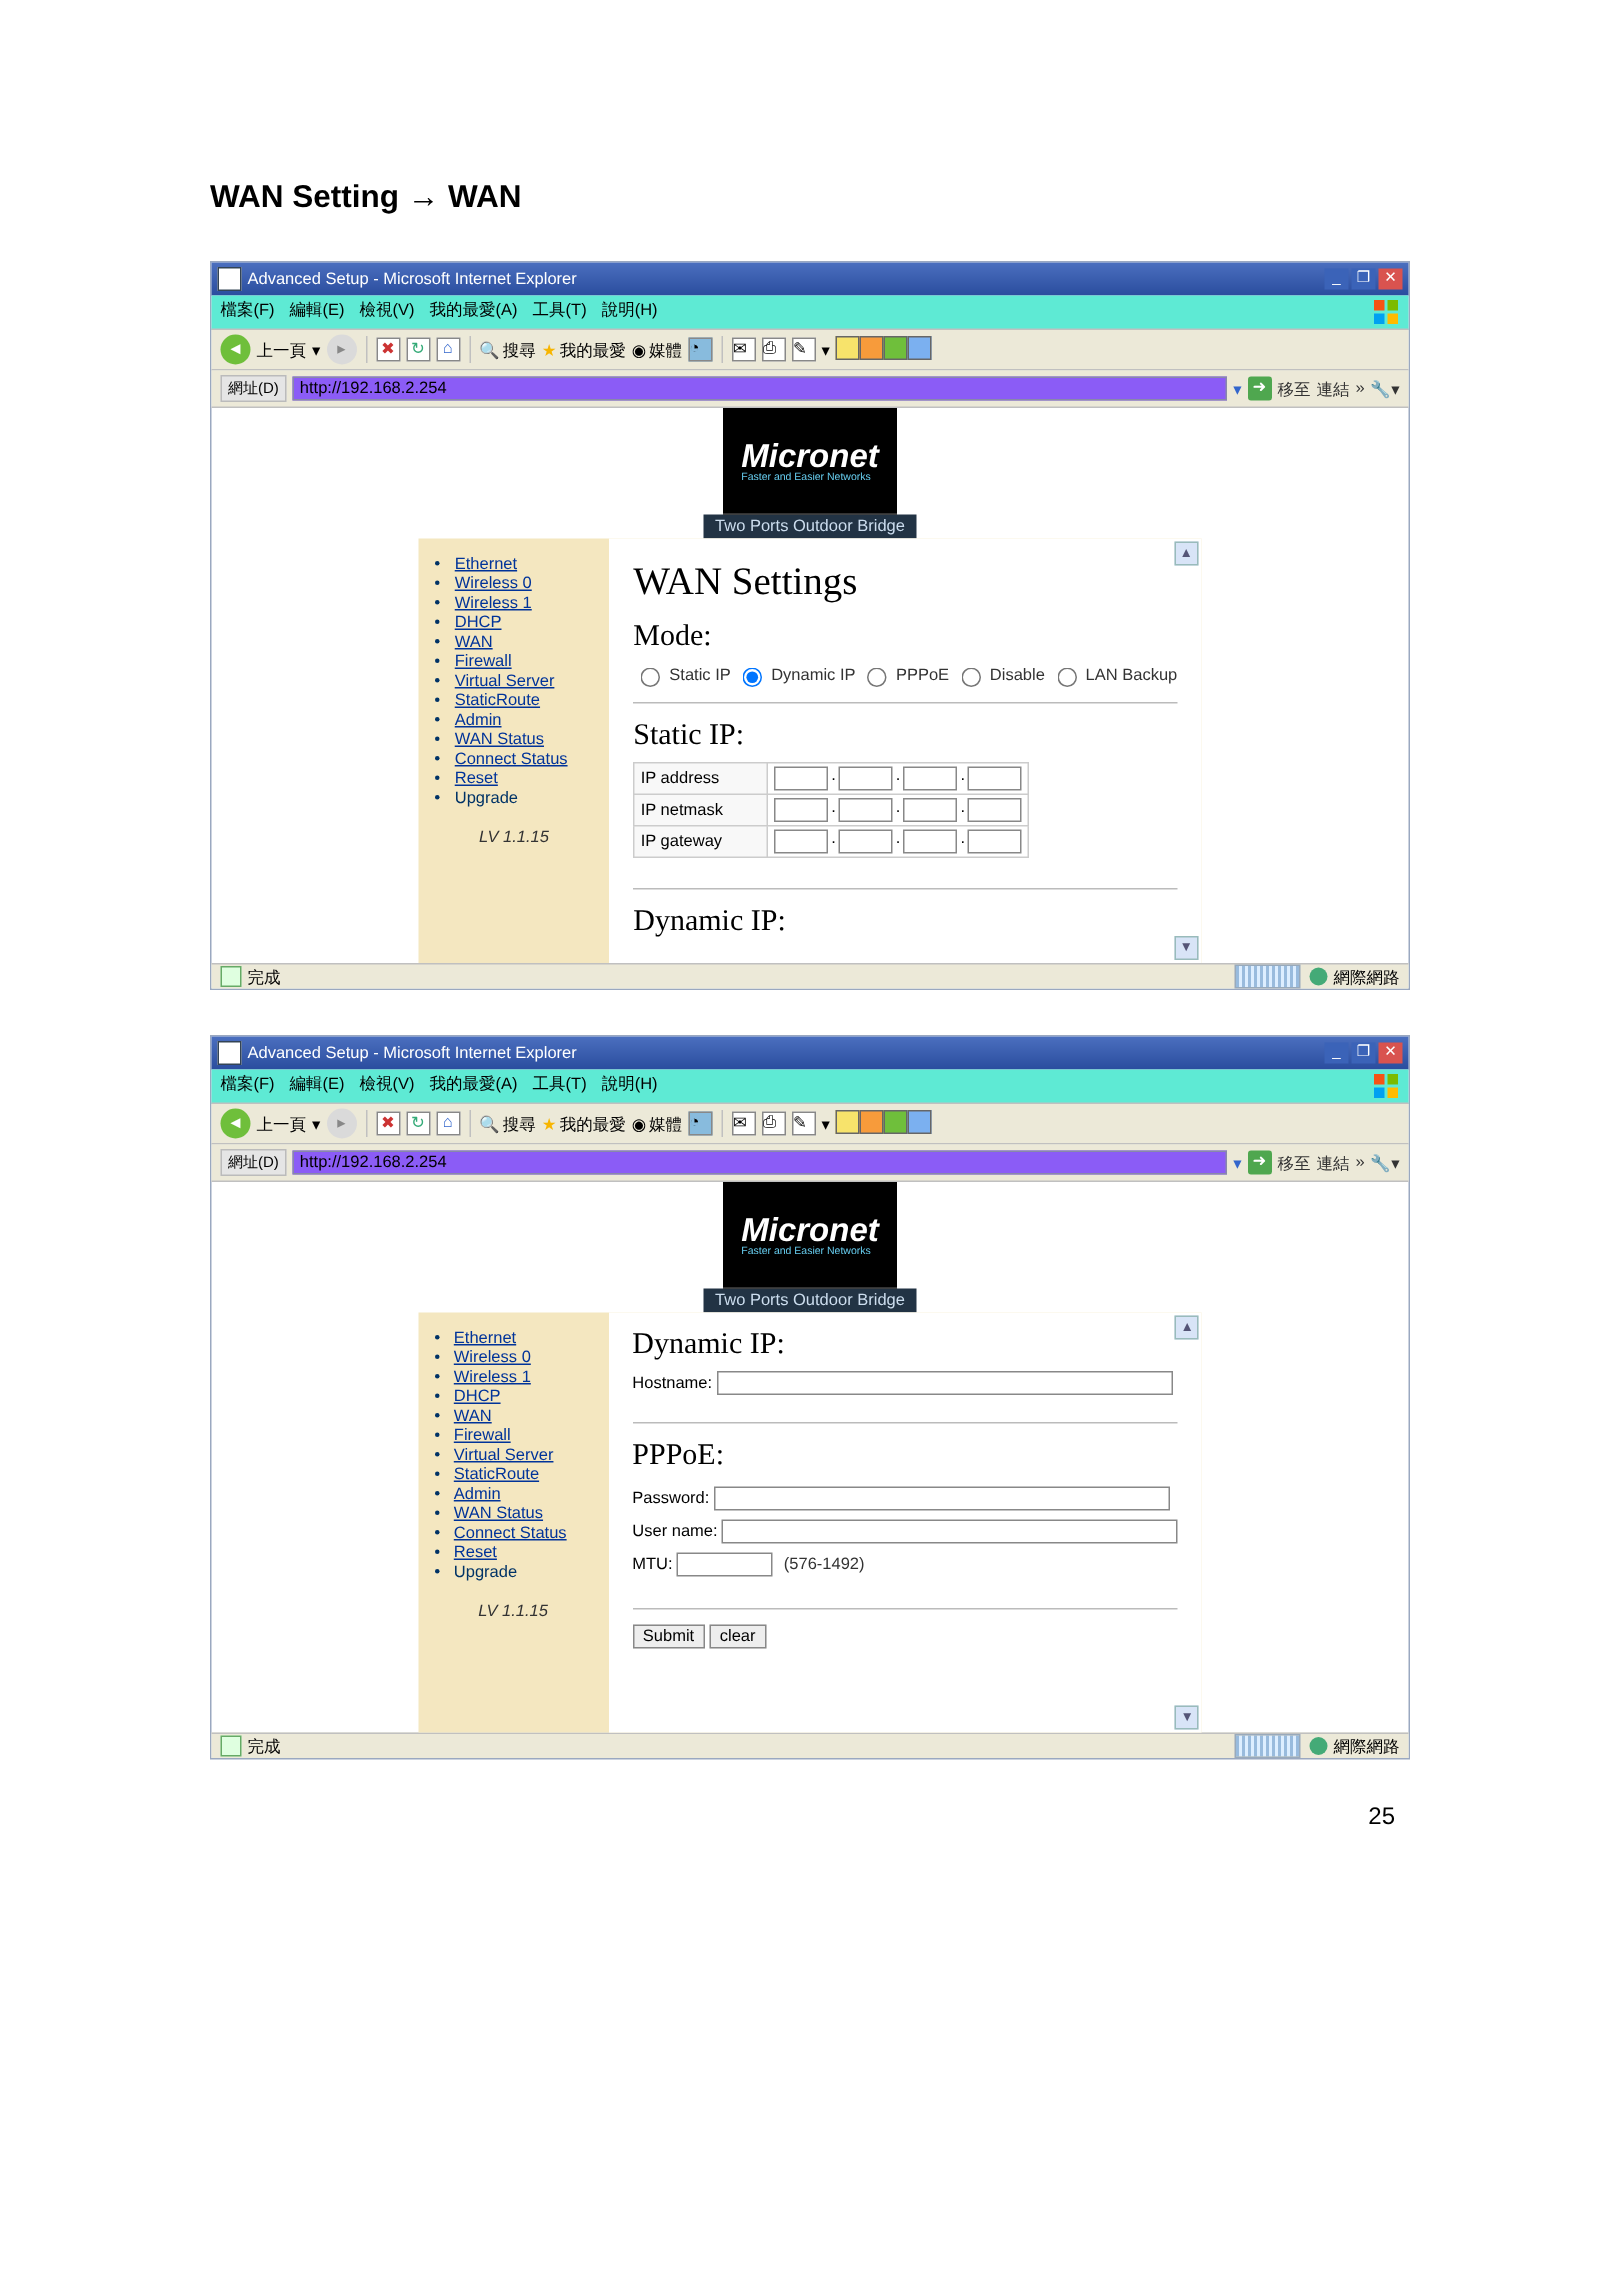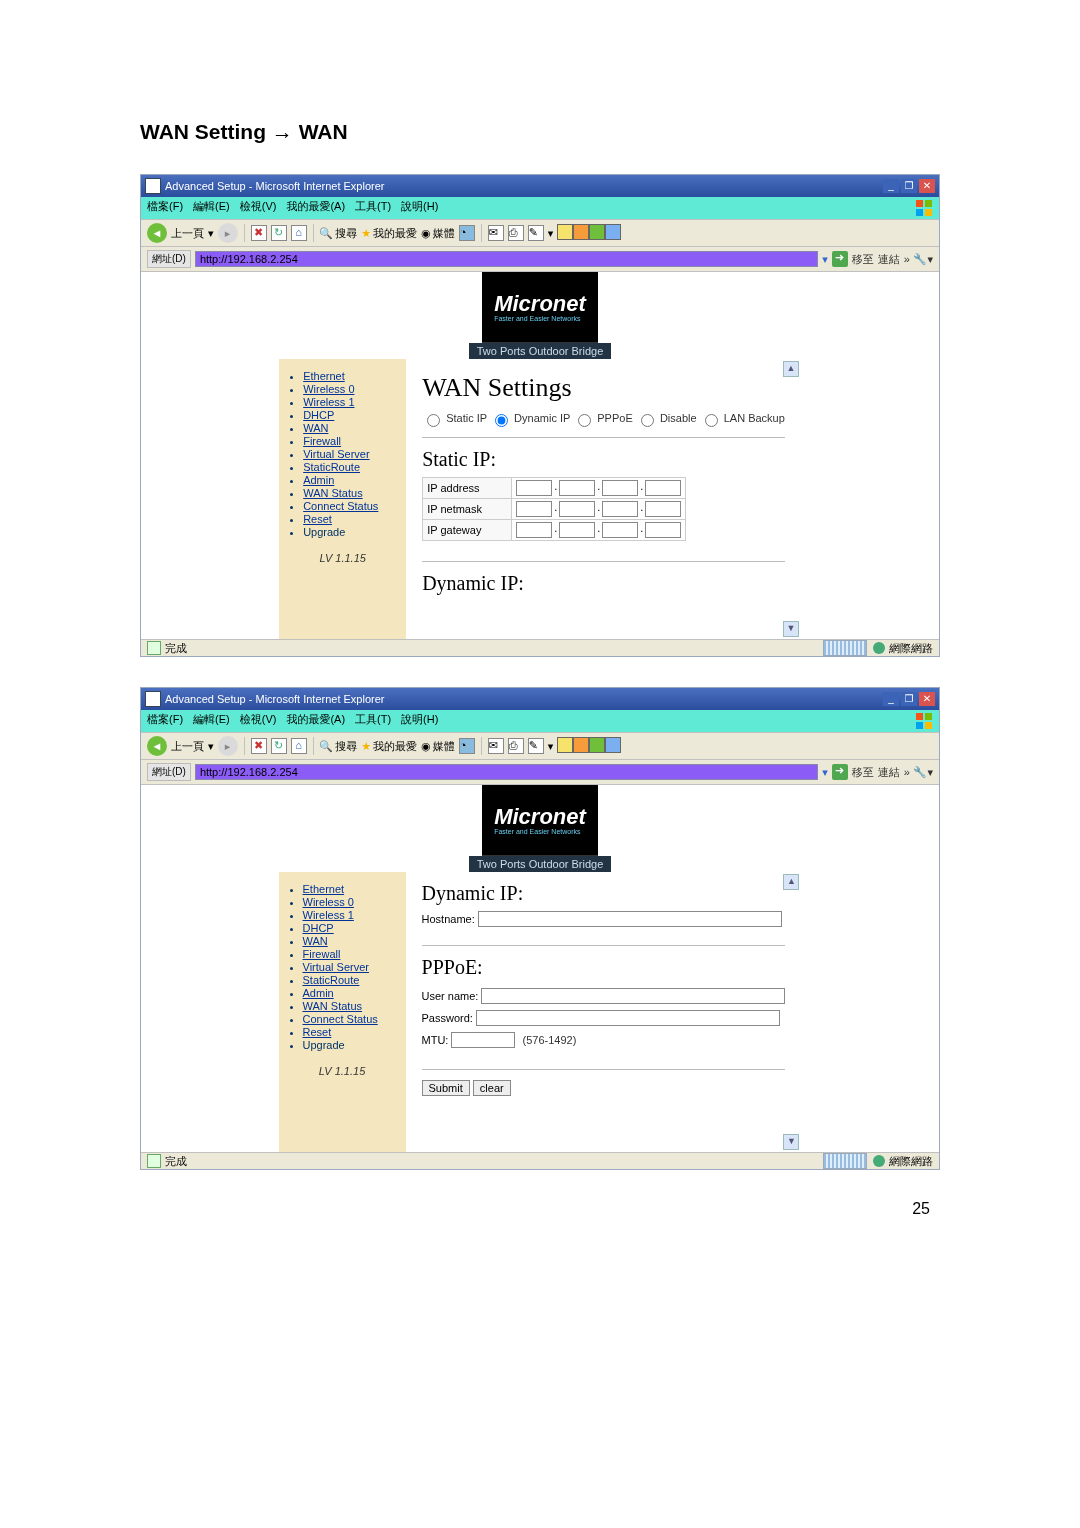--- a/index.html
+++ b/index.html
@@ -216,20 +216,21 @@
             <li><a>WAN Status</a></li>
             <li><a>Connect Status</a></li>
             <li><a>Reset</a></li>
             <li><span class="nolink">Upgrade</span></li>
           </ul>
           <div class="version">LV 1.1.15</div>
         </div>
         <div class="main-panel">
           <span class="scroll-up">▲</span>
           <h2 class="wan">WAN Settings</h2>
+          <h3 class="sec">Mode:</h3>
           <div class="radio-row">
             <label><input type="radio" name="m1" style=""> <span>Static IP</span></label>
             <label><input type="radio" name="m1" checked="" style=""> <span>Dynamic IP</span></label>
             <label><input type="radio" name="m1" style=""> <span>PPPoE</span></label>
             <label><input type="radio" name="m1" style=""> <span>Disable</span></label>
             <label><input type="radio" name="m1" style=""> <span>LAN Backup</span></label>
           </div>
           <hr class="thin">
           <h3 class="sec">Static IP:</h3>
           <table class="form">
@@ -388,24 +389,24 @@
         <div class="main-panel">
           <span class="scroll-up">▲</span>
           <h3 class="sec" style="margin-top:0">Dynamic IP:</h3>
           <div style="font-size:11px;">
             <span>Hostname:</span>
             <input class="textin wide" style="">
           </div>
           <hr class="thin" style="margin-top:18px;">
           <h3 class="sec">PPPoE:</h3>
           <div style="font-size:11px; line-height:22px;">
+            <div><span>Password:</span>
+                 <input type="password" class="textin wide" style=""></div>
             <div><span>User name:</span>
                  <input class="textin wide" style=""></div>
-            <div><span>Password:</span>
-                 <input type="password" class="textin wide" style=""></div>
             <div><span>MTU:</span>
                  <input class="textin small" style="">
                  <span class="note">(576-1492)</span></div>
           </div>
           <hr class="thin" style="margin-top:18px;">
           <div class="btn-row">
             <button class="btn">Submit</button>
             <button class="btn">clear</button>
           </div>
           <span class="scroll-down">▼</span>

